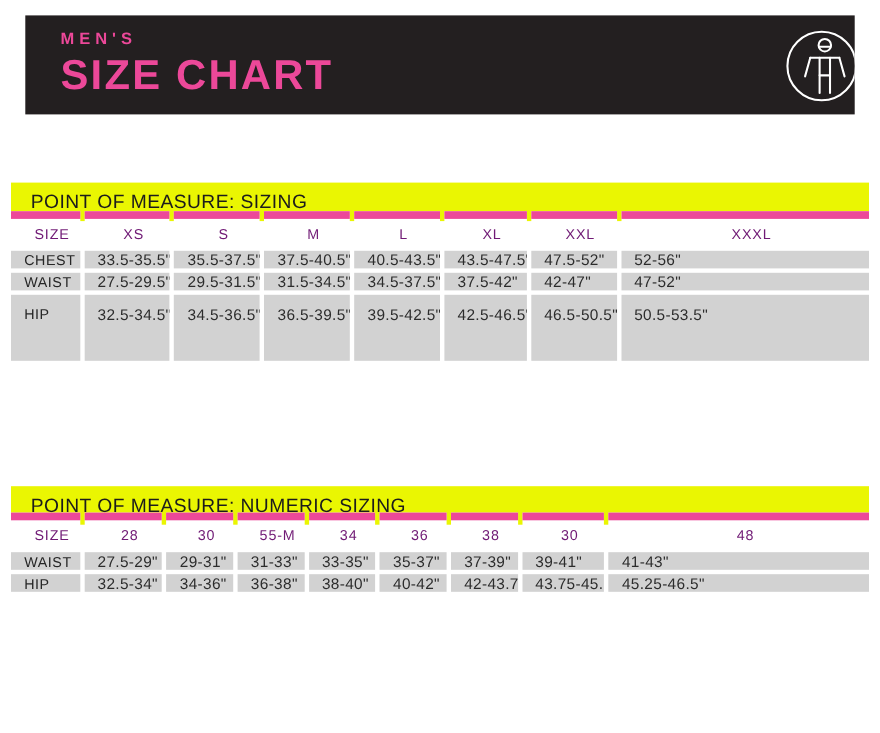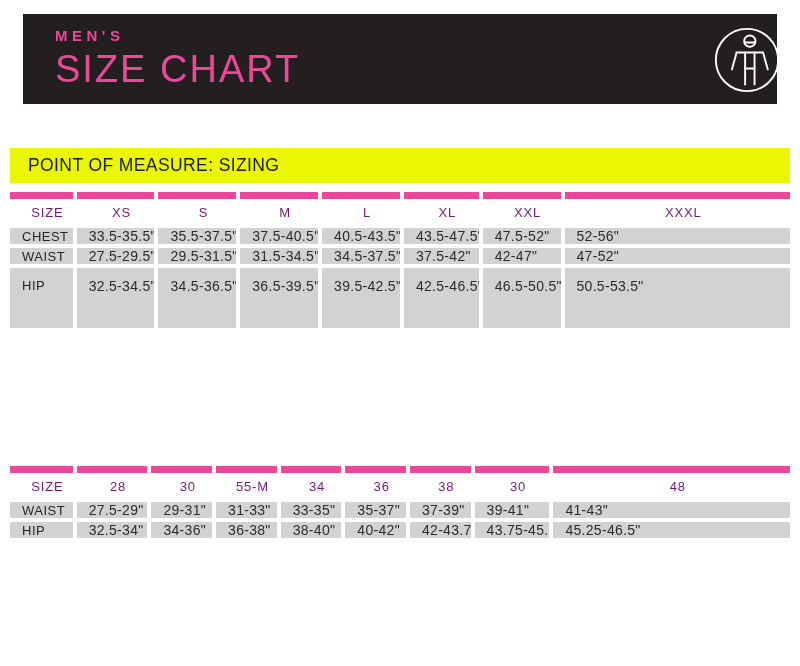--- a/index.html
+++ b/index.html
@@ -30,21 +30,21 @@
   }
   .kicker {
     font-size: 15px;
     letter-spacing: 4.5px;
     font-weight: bold;
     margin-bottom: 4px;
   }
   .main-title {
     font-size: 38px;
     letter-spacing: 2px;
-    font-weight: normal;
+    font-weight: bold;
   }
   .fit-icon {
     position: absolute;
     right: -4px;
     top: 12px;
     width: 68px;
     height: 68px;
   }
 
   
@@ -52,20 +52,21 @@
     position: absolute;
     left: 10px;
     width: 780px;
     height: 35px;
     background: #eaf602;
     color: #1c1c1c;
     font-size: 17.5px;
     letter-spacing: 0.4px;
     line-height: 35px;
     padding-left: 18px;
+    margin-top: 18px;
   }
   .banner-1 { top: 148px; }
   .banner-2 { top: 424px; }
 
   
   .size-table {
     position: absolute;
     left: 6px;
     width: 788px;
     border-collapse: separate;
@@ -184,20 +185,21 @@
         <td>34.5-36.5"</td>
         <td>36.5-39.5"</td>
         <td>39.5-42.5"</td>
         <td>42.5-46.5"</td>
         <td>46.5-50.5"</td>
         <td>50.5-53.5"</td>
       </tr>
     </tbody>
   </table>
 
+  <div class="banner banner-2">POINT OF MEASURE: NUMERIC SIZING</div>
 
   <table class="size-table table-2">
     <colgroup>
       <col style="width:62px">
         <col style="width:70px">
         <col style="width:60px">
         <col style="width:60px">
         <col style="width:60px">
       <col style="width:60px">
         <col style="width:60px">

